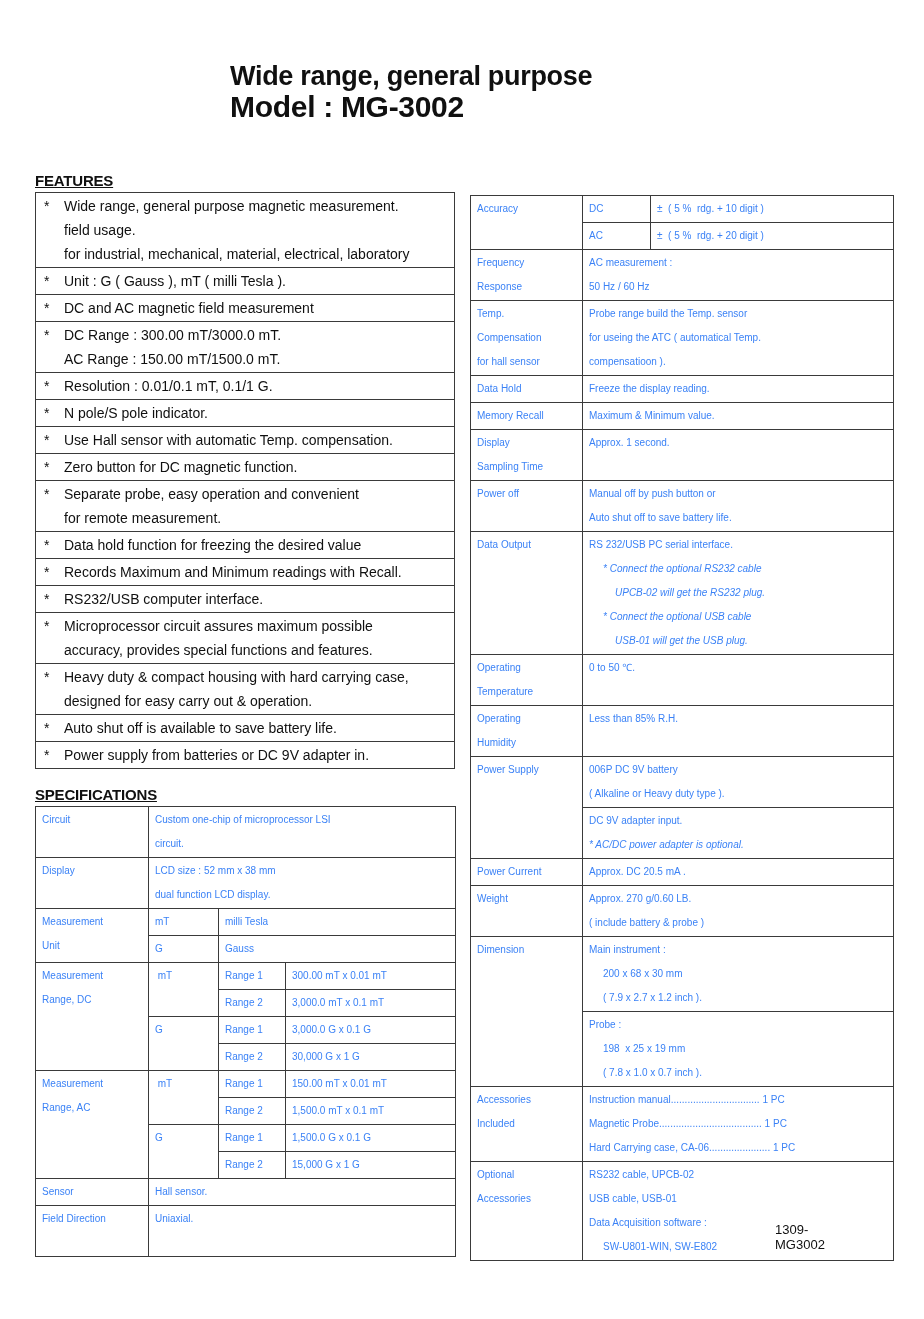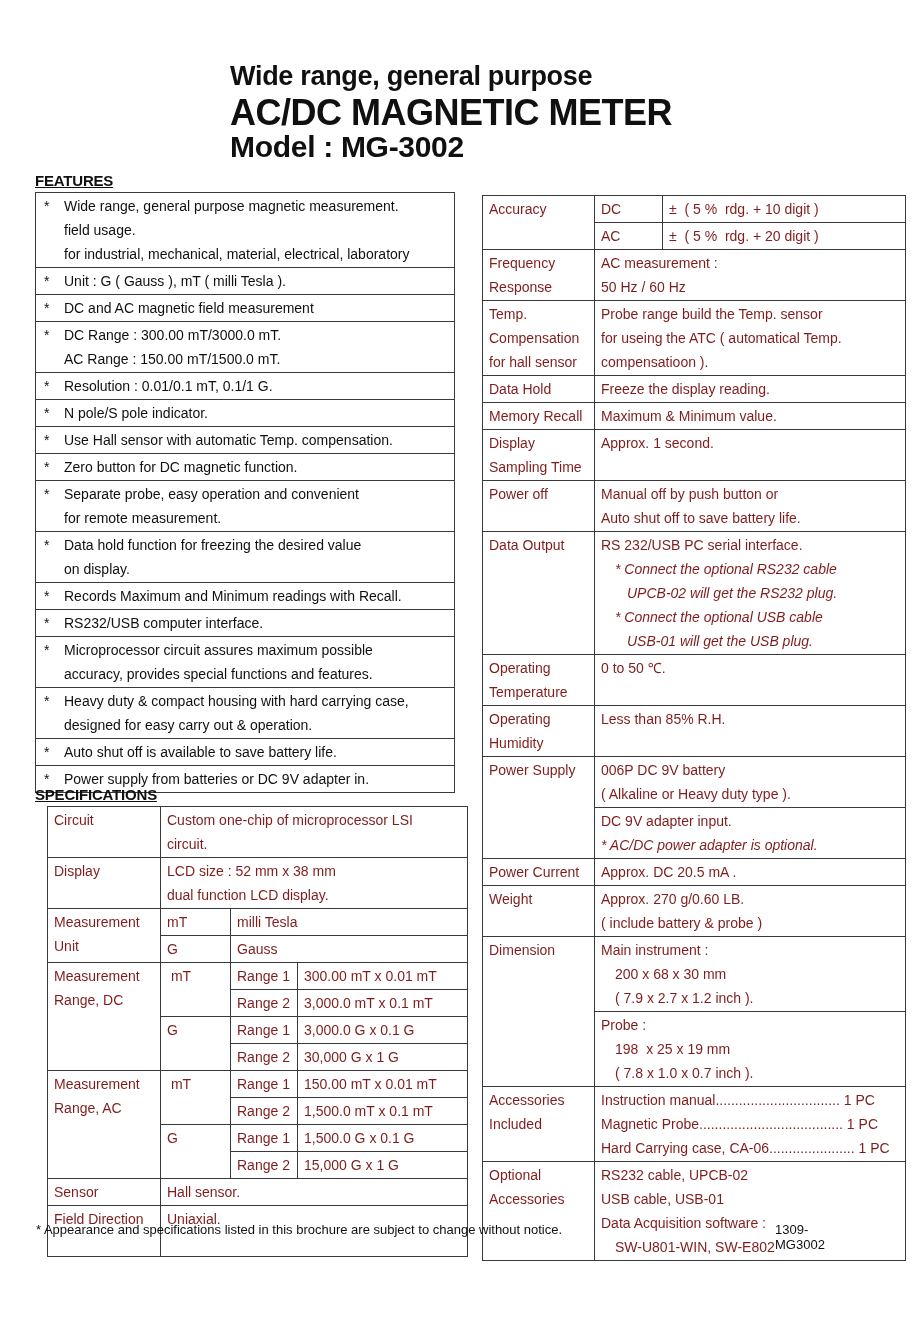--- a/index.html
+++ b/index.html
@@ -26,21 +26,21 @@
     border:1px solid #3a3a3a; box-sizing:border-box;
   }
   .feat-row { border-top:1px solid #3a3a3a; padding:1px 0; position:relative; }
   .feat-row:first-child { border-top:none; }
   .feat-line { position:relative; padding-left:28px; padding-right:4px;
                line-height:24px; min-height:24px; white-space:pre-wrap; }
   .feat-bullet { position:absolute; left:8px; top:0; }
   
   table.spec {
     position:absolute; border-collapse:collapse; table-layout:fixed;
-    font-size:14px; color:#7f1d1d;margin-left:12px;
+    font-size:10px; color:#3b82f6;
   }
   #spec-table    { left:35px;  top:806px; width:420px;border-radius:8px; }
   #details-table { left:470px; top:195px; width:423px; }
   table.spec td {
     border:1px solid #3a3a3a; vertical-align:top; padding:1px 6px;
     overflow:hidden;
   }
   .ln { line-height:24px; min-height:24px; white-space:pre-wrap; }
   .ln.it { font-style:italic; }
   .ln.ind1 { padding-left:14px; }
@@ -49,21 +49,20 @@
   .footnote { position:absolute; left:36px; top:1222px; font-size:13px; }
   .doc-code { position:absolute; left:775px; top:1222px; font-size:13px; }
 </style>
 </head>
 <body>
 
 <div class="page">
 
   <div class="title-block">
     <div class="title-l1">Wide range, general purpose</div>
-    <div class="title-l2">AC/DC MAGNETIC METER</div>
     <div class="title-l3">Model : MG-3002</div>
   </div>
 
   <div class="sec-head" id="features-head">FEATURES</div>
   <div class="feat-table" id="feat-table">
       <div class="feat-row">
         <div class="feat-line">Wide range, general purpose magnetic measurement.<span class="feat-bullet">*</span></div>
         <div class="feat-line">field usage.</div>
         <div class="feat-line">for industrial, mechanical, material, electrical, laboratory</div>
       </div>
@@ -88,21 +87,20 @@
       </div>
       <div class="feat-row">
         <div class="feat-line">Zero button for DC magnetic function.<span class="feat-bullet">*</span></div>
       </div>
       <div class="feat-row">
         <div class="feat-line">Separate probe, easy operation and convenient<span class="feat-bullet">*</span></div>
         <div class="feat-line">for remote measurement.</div>
       </div>
       <div class="feat-row">
         <div class="feat-line">Data hold function for freezing the desired value<span class="feat-bullet">*</span></div>
-        <div class="feat-line">on display.</div>
       </div>
       <div class="feat-row">
         <div class="feat-line">Records Maximum and Minimum readings with Recall.<span class="feat-bullet">*</span></div>
       </div>
       <div class="feat-row">
         <div class="feat-line">RS232/USB computer interface.<span class="feat-bullet">*</span></div>
       </div>
       <div class="feat-row">
         <div class="feat-line">Microprocessor circuit assures maximum possible<span class="feat-bullet">*</span></div>
         <div class="feat-line">accuracy, provides special functions and features.</div>
@@ -449,16 +447,15 @@
           <td colspan="2">
             <div class="ln">RS232 cable, UPCB-02</div>
             <div class="ln">USB cable, USB-01</div>
             <div class="ln">Data Acquisition software :</div>
             <div class="ln ind1">SW-U801-WIN, SW-E802</div>
           </td>
         </tr>
       </tbody>
     </table>
 
-  <div class="footnote">* Appearance and specifications listed in this brochure are subject to change without notice.</div>
   <div class="doc-code">1309-MG3002</div>
 
 </div>
 
 </body></html>

